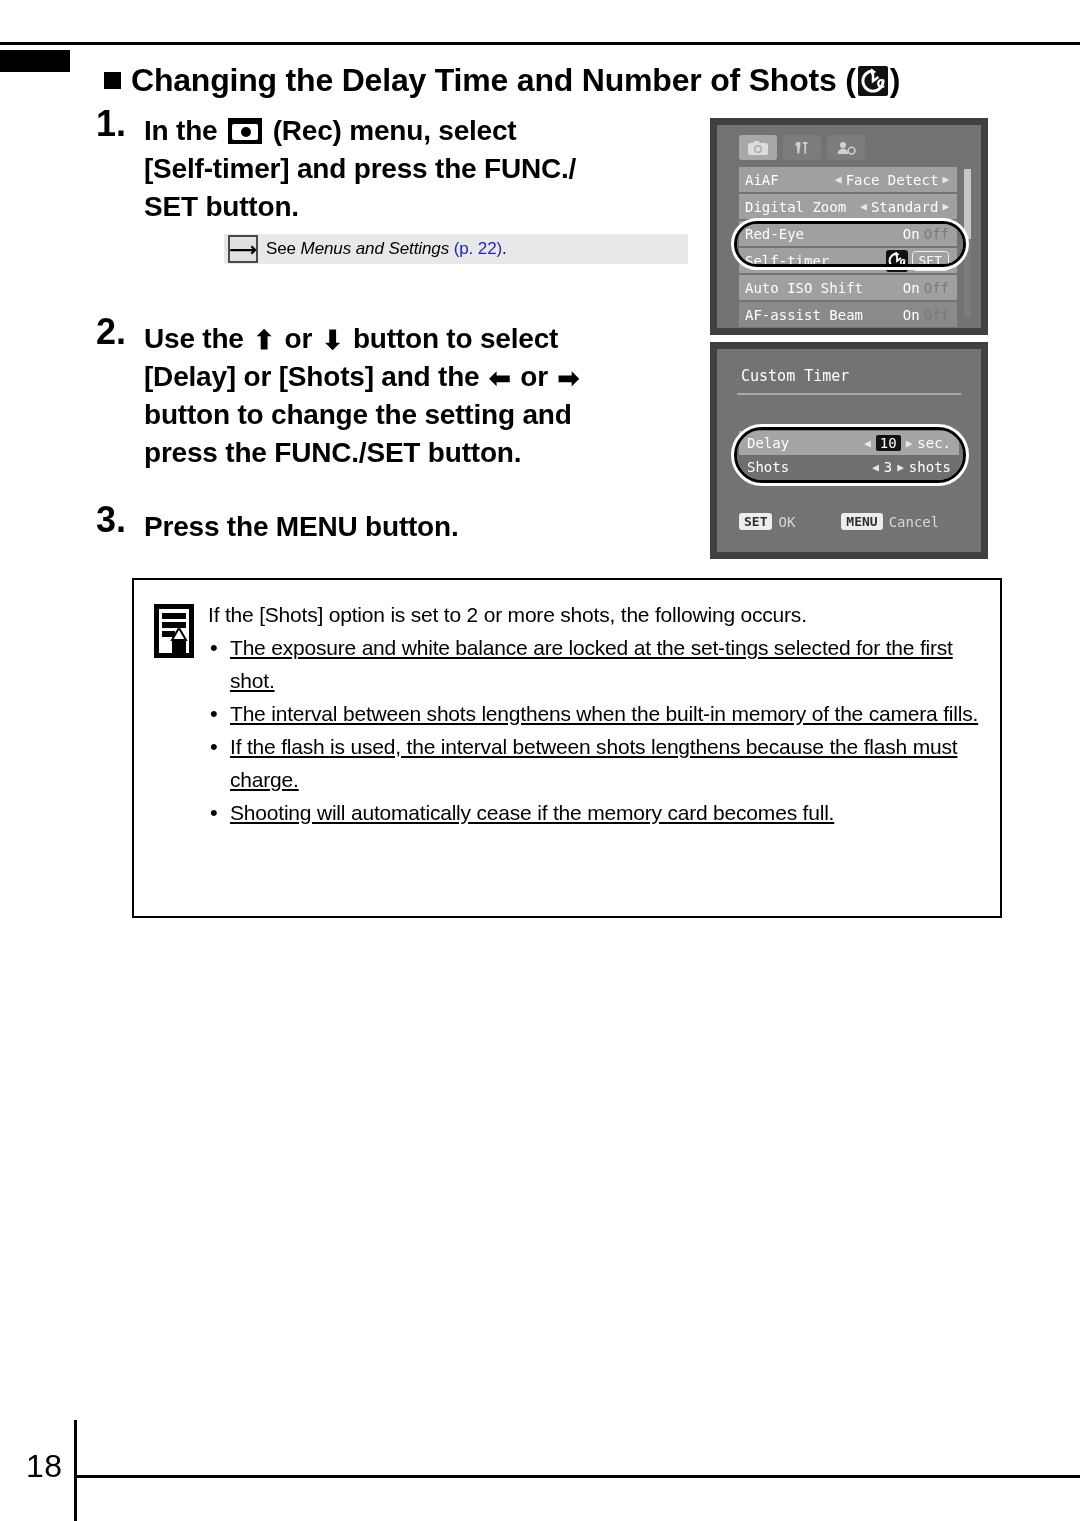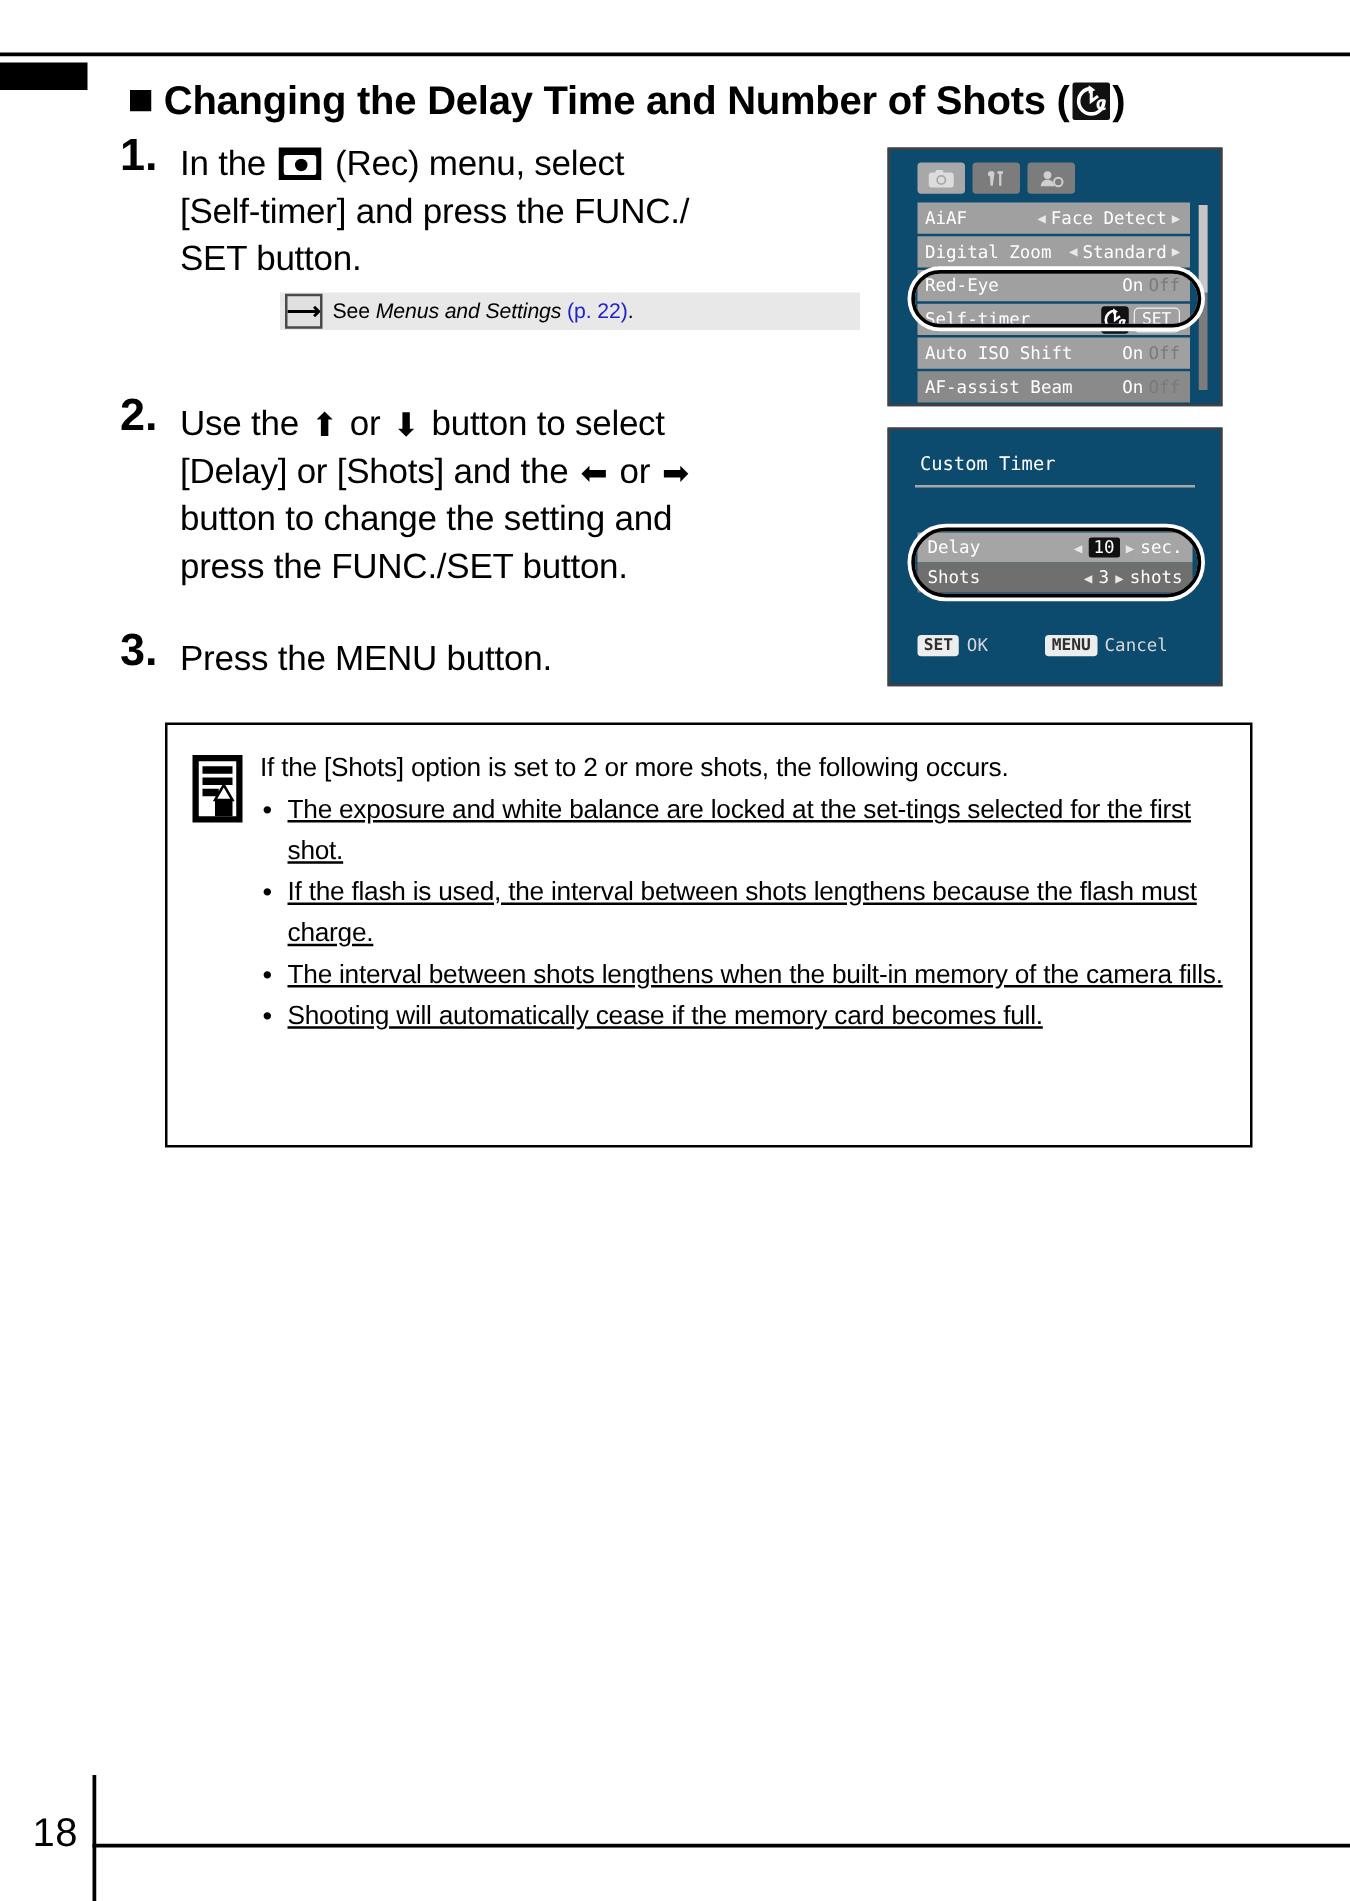--- a/index.html
+++ b/index.html
@@ -80,21 +80,21 @@
   .step-num {
     position: absolute;
     left: 0; top: -6px;
     font-size: 36px;
     font-weight: bold;
     line-height: 36px;
   }
   .step-body {
     margin-left: 48px;
     font-size: 28px;
-    font-weight: normal;
+    font-weight: bold;
     line-height: 38px;
     letter-spacing: -0.2px;
   }
   .step-gap-2 { margin-top: 56px; }
   .step-gap-3 { margin-top: 36px; }
 
   
   .icon-rec {
     display: inline-block;
     width: 34px; height: 26px;
@@ -157,22 +157,22 @@
     font-weight: normal;
     letter-spacing: -0.1px;
     white-space: nowrap;
   }
   .xref-text .it { font-style: italic; }
   .xref-text .pg { color: #2222cc; }
 
   
   .lcd {
     position: absolute;
-    background: #0c4a6e;
-    border: 2px solid #404040;
+    background: #737373;
+    border: 7px solid #404040;
   }
   #lcd-rec-menu { left: 710px; top: 118px; width: 264px; height: 203px; }
   #lcd-custom-timer { left: 710px; top: 342px; width: 264px; height: 203px; }
 
   .tabbar {
     position: absolute;
     left: 22px; top: 10px;
     display: flex;
     gap: 6px;
   }
@@ -591,18 +591,18 @@
       <rect x="10" y="20" width="24" height="6" fill="#000"></rect>
       <rect x="10" y="29" width="13" height="6" fill="#000"></rect>
       <path d="M27 26 L34 38 L20 38 Z" fill="#fff" stroke="#000" stroke-width="2"></path>
       <rect x="20" y="38" width="14" height="13" fill="#000"></rect>
     </svg>
   </div>
   <div class="note-text">
     <p class="note-lead">If the [Shots] option is set to 2 or more shots, the following occurs.</p>
     <ul class="note-list">
       <li>The exposure and white balance are locked at the set-tings selected for the first shot.</li>
+      <li>The interval between shots lengthens when the built-in memory of the camera fills.</li>
       <li>If the flash is used, the interval between shots lengthens because the flash must charge.</li>
-      <li>The interval between shots lengthens when the built-in memory of the camera fills.</li>
       <li>Shooting will automatically cease if the memory card becomes full.</li>
     </ul>
   </div>
 </div>
 
 </body></html>

